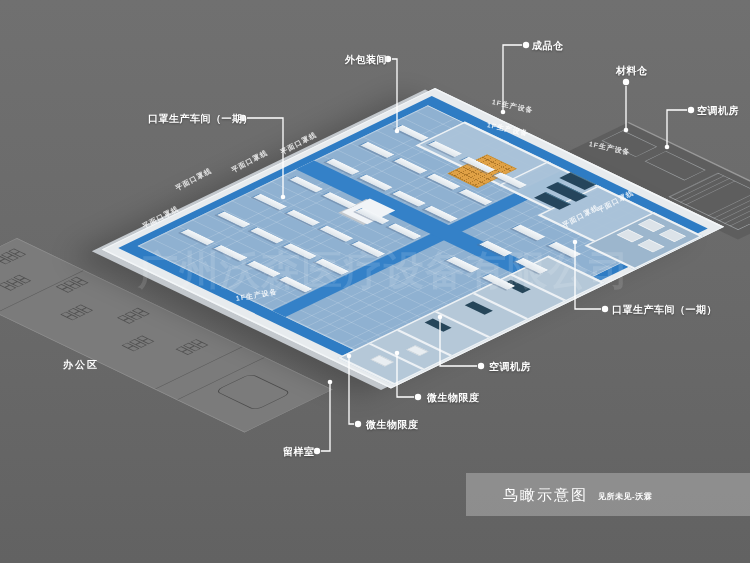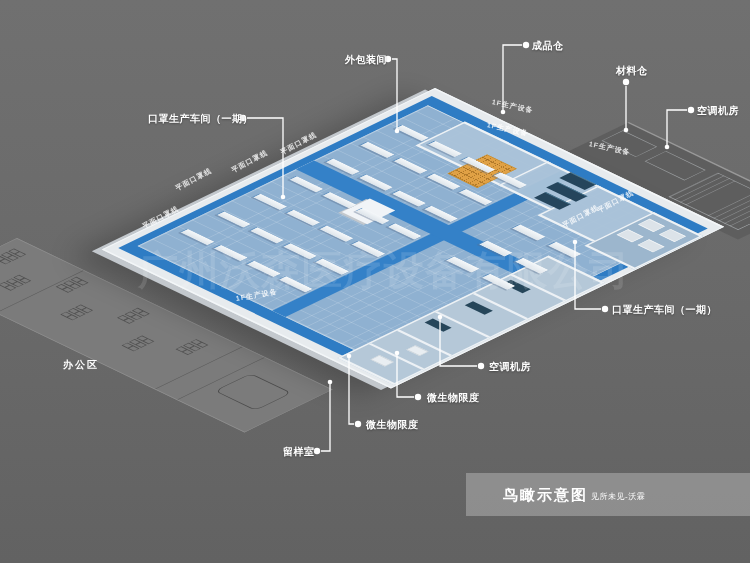--- a/index.html
+++ b/index.html
@@ -73,22 +73,22 @@
   #labels{position:absolute;inset:0;z-index:11;}
   .callout{position:absolute;font-size:10px;font-weight:bold;color:#fff;letter-spacing:.5px;
     white-space:nowrap;text-shadow:0 1px 2px rgba(0,0,0,.35);text-align:center;}
   #office-label{position:absolute;left:63px;top:358px;font-size:10px;font-weight:bold;color:#fff;
     letter-spacing:2px;z-index:11;}
   
   #title-block{position:absolute;left:466px;top:473px;width:284px;height:43px;
     background:rgba(255,255,255,.27);z-index:12;display:flex;flex-direction:column;
     justify-content:center;padding-left:37px;box-sizing:border-box;color:#fff;}
   .t-row{display:flex;align-items:flex-end;line-height:1;}
-  #t-main{font-size:15px;font-weight:bold;letter-spacing:2px;}
-  #t-sub{font-size:8px;font-weight:normal;margin-left:3px;margin-bottom:1px;letter-spacing:.5px;}
+  #t-main{font-size:15px;font-weight:normal;letter-spacing:2px;}
+  #t-sub{font-size:8px;font-weight:bold;margin-left:10px;margin-bottom:1px;letter-spacing:.5px;}
   #t-pinyin{font-size:12px;letter-spacing:4.5px;margin-top:2px;line-height:1;}
 </style>
 </head>
 <body>
 
 <div id="stage">
 
   <div id="office-plane" class="plane">
     <div class="office-divider od3"></div>
     <div class="office-divider od1"></div>

